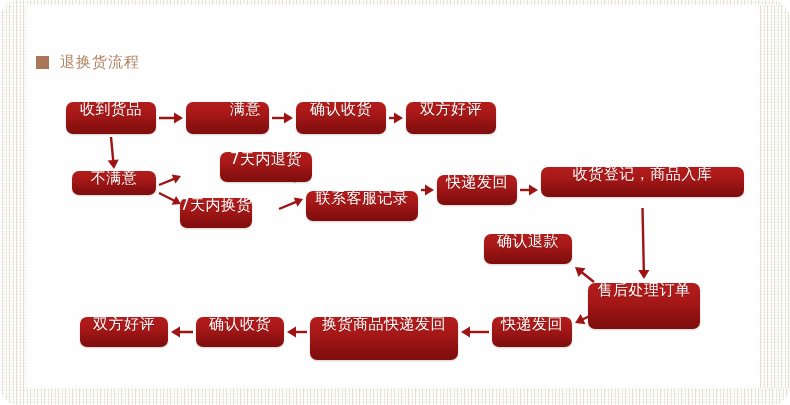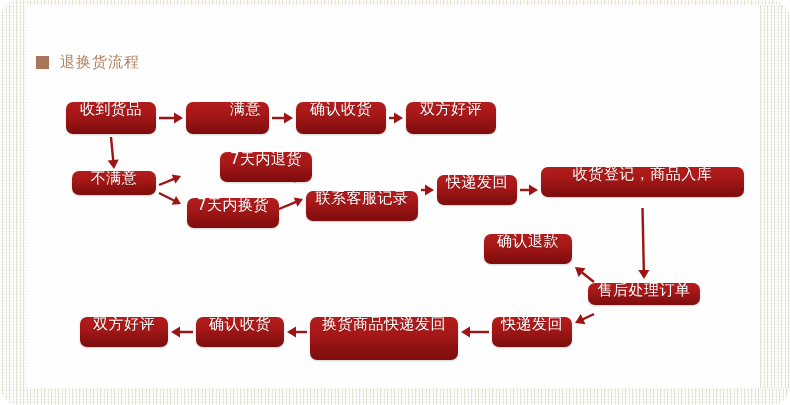--- a/index.html
+++ b/index.html
@@ -114,36 +114,36 @@
       </div>
       <div class="node" style="left: 406px; top: 102px; width: 90px; height: 32px;">
         <span>双方好评</span>
       </div>
       <div class="node" style="left: 72px; top: 171px; width: 84px; height: 24px;">
         <span>不满意</span>
       </div>
       <div class="node" style="left: 184px; top: 152px; width: 92px; height: 30px; margin-left: 36px;">
         <span>7天内退货</span>
       </div>
-      <div class="node" style="left: 187px; top: 198px; width: 92px; height: 30px;">
+      <div class="node" style="left: 180px; top: 198px; width: 72px; height: 30px;">
         <span>7天内换货</span>
       </div>
       <div class="node" style="left: 306px; top: 191px; width: 112px; height: 30px;">
         <span>联系客服记录</span>
       </div>
       <div class="node" style="left: 437px; top: 175px; width: 80px; height: 30px;">
         <span>快递发回</span>
       </div>
       <div class="node" style="left: 541px; top: 167px; width: 203px; height: 30px;">
         <span>收货登记，商品入库</span>
       </div>
       <div class="node" style="left: 484px; top: 234px; width: 88px; height: 30px;">
         <span>确认退款</span>
       </div>
-      <div class="node" style="left: 588px; top: 283px; width: 112px; height: 22px;">
+      <div class="node" style="left: 588px; top: 283px; width: 112px; height: 46px;">
         <span>售后处理订单</span>
       </div>
       <div class="node" style="left: 492px; top: 317px; width: 80px; height: 30px;">
         <span>快递发回</span>
       </div>
       <div class="node" style="left: 310px; top: 317px; width: 148px; height: 43px;">
         <span>换货商品快递发回</span>
       </div>
       <div class="node" style="left: 196px; top: 317px; width: 88px; height: 30px;">
         <span>确认收货</span>

